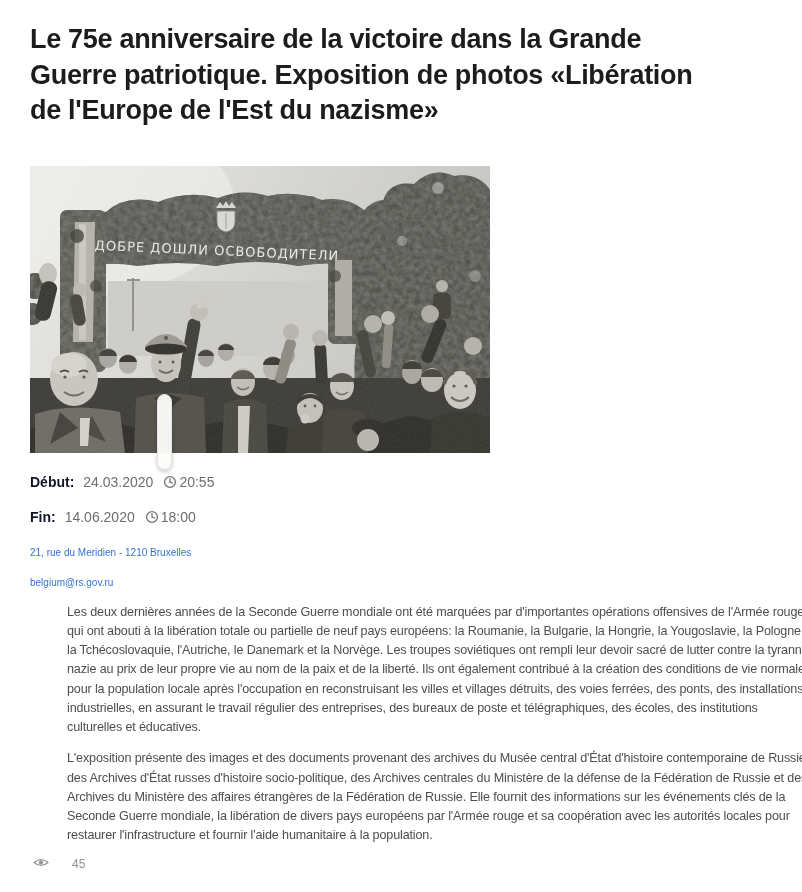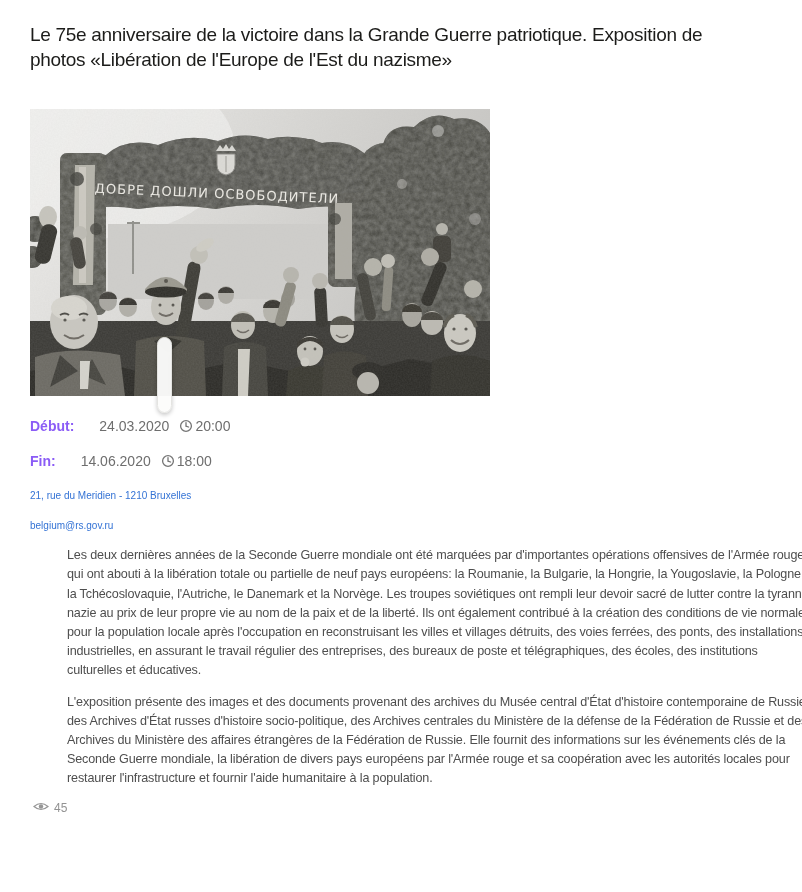--- a/index.html
+++ b/index.html
@@ -1,44 +1,44 @@
 <!DOCTYPE html>
 <html><head>
 <meta charset="utf-8">
 <style>
   * { margin:0; padding:0; box-sizing:border-box; }
   html,body { width:802px; height:892px; background:#ffffff; overflow:hidden;
               font-family:"Liberation Sans", sans-serif; }
   .page { padding:22px 30px 0 30px; }
 
-  .title { font-size:19px; font-weight:400; color:#1c1c1a; line-height:1.32;
+  .title { font-size:27px; font-weight:700; color:#1c1c1a; line-height:1.32;
            letter-spacing:-0.3px; width:680px; }
 
   .photo-wrap { position:relative; width:460px; height:287px; margin-top:37px; }
   .photo-wrap svg { display:block; }
   .scroll-pill { position:absolute; left:127px; top:228px; width:15px; height:76px;
                  background:rgba(252,252,251,0.96); border:1px solid #e4e4e1;
                  border-radius:8px; box-shadow:0 2px 4px rgba(0,0,0,0.22); }
 
   .meta { margin-top:20px; }
   .meta-row { display:flex; align-items:center; height:19px; margin-bottom:16px;
               font-size:14px; }
-  .meta-label { font-weight:700; color:#8b5cf6; margin-right:25px; }
+  .meta-label { font-weight:700; color:#0f172a; margin-right:9px; }
   .meta-value { color:#6e6e6e; }
   .clock { display:inline-flex; align-items:center; margin-left:10px; margin-right:2px; }
   .link { display:block; color:#3473d5; font-size:10px; text-decoration:none;
           line-height:19px; margin-bottom:11px; }
 
   .article { width:745px; margin-top:9px;margin-left:37px; }
   .article p { font-size:12.6px; line-height:19.2px; color:#4e4e4e;
                letter-spacing:-0.15px; margin-bottom:12px; }
 
   .views { display:flex; align-items:center; margin-top:10px; margin-left:3px;
            color:#929292; font-size:12px; }
-  .views .cnt { margin-left:5px; }
+  .views .cnt { margin-left:23px; }
 </style>
 </head>
 <body>
 
 <div class="page">
 
   <h1 class="title">Le 75e anniversaire de la victoire dans la Grande Guerre patriotique. Exposition de photos «Libération de l'Europe de l'Est du nazisme»</h1>
 
   <figure class="photo-wrap">
     <svg width="460" height="287" viewBox="0 0 460 287">
@@ -228,21 +228,21 @@
   <div class="meta">
     <div class="meta-row">
       <span class="meta-label">Début:</span>
       <span class="meta-value">24.03.2020</span>
       <span class="clock">
         <svg width="14" height="14" viewBox="0 0 14 14">
           <circle cx="7" cy="7" r="5.4" fill="none" stroke="#757575" stroke-width="1.3"></circle>
           <path d="M7,3.6 L7,7.2 L9.6,8" fill="none" stroke="#757575" stroke-width="1.3" stroke-linecap="round"></path>
         </svg>
       </span>
-      <span class="meta-value">20:00</span>
+      <span class="meta-value">20:55</span>
     </div>
 
     <div class="meta-row">
       <span class="meta-label">Fin:</span>
       <span class="meta-value">14.06.2020</span>
       <span class="clock">
         <svg width="14" height="14" viewBox="0 0 14 14">
           <circle cx="7" cy="7" r="5.4" fill="none" stroke="#757575" stroke-width="1.3"></circle>
           <path d="M7,3.6 L7,7.2 L9.6,8" fill="none" stroke="#757575" stroke-width="1.3" stroke-linecap="round"></path>
         </svg>

